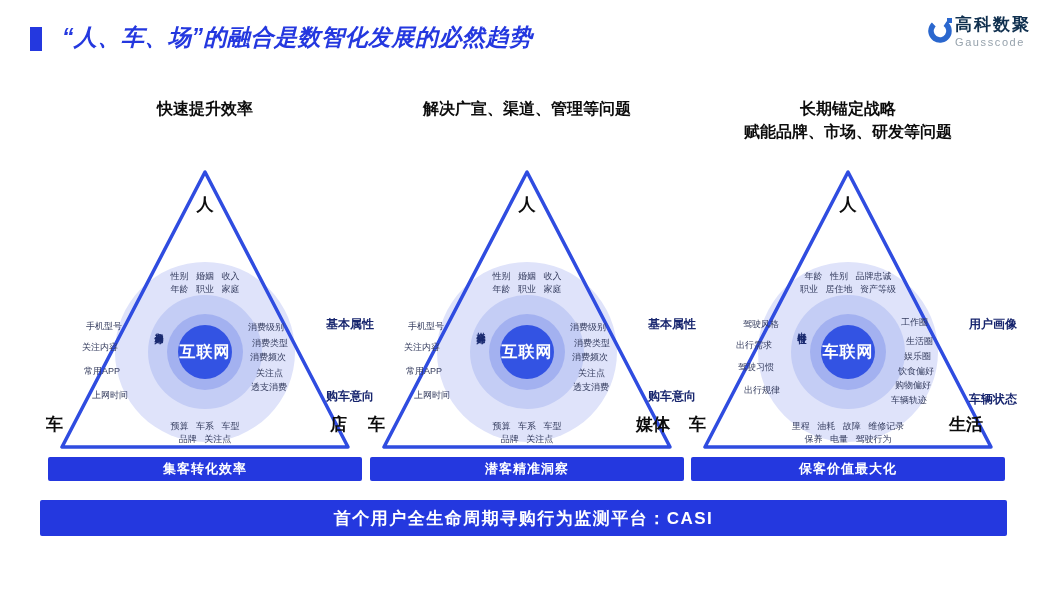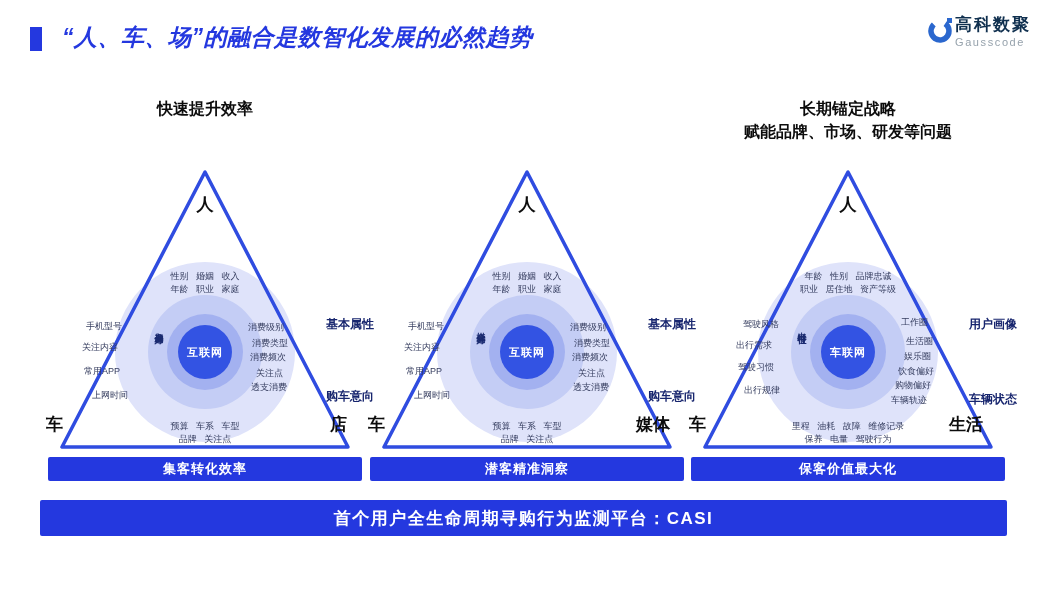--- a/index.html
+++ b/index.html
@@ -27,21 +27,21 @@
   .col{position:absolute;top:95px;width:330px;height:396px;}
   .col1{left:40px;} .col2{left:362px;} .col3{left:683px;}
   .heading{position:absolute;top:2px;left:0;width:100%;text-align:center;font-size:16px;font-weight:bold;color:#0c0c0c;line-height:23px;}
 
   .diagram{position:absolute;top:72px;left:0;width:330px;height:290px;}
   .c-outer,.c-mid,.c-mid2,.c-core{position:absolute;border-radius:50%;}
   .c-outer{left:75px;top:95px;width:180px;height:180px;background:var(--circle_outer);}
   .c-mid{left:108px;top:128px;width:114px;height:114px;background:var(--circle_mid);}
   .c-mid2{left:127px;top:147px;width:76px;height:76px;background:var(--circle_inner);}
   .c-core{left:138px;top:158px;width:54px;height:54px;background:var(--core);color:#fff;
-          display:flex;align-items:center;justify-content:center;font-size:11px;font-weight:bold;letter-spacing:1px;}
+          display:flex;align-items:center;justify-content:center;font-size:16px;font-weight:bold;letter-spacing:1px;}
   svg.tri{position:absolute;left:0;top:0;width:330px;height:290px;}
   svg.tri polygon{fill:none;stroke:var(--triangle);stroke-width:3.5;stroke-linejoin:round;}
 
   .vertex{position:absolute;font-size:17px;font-weight:bold;color:#0c0c0c;white-space:nowrap;}
   .v-apex{left:0;top:26px;width:100%;text-align:center;}
   .v-left{left:6px;top:246px;}
   .v-right{top:246px;}
 
   .lab{position:absolute;font-size:9px;color:#343c5e;white-space:nowrap;}
   .row-c{left:0;width:100%;text-align:center;word-spacing:5px;}
@@ -102,20 +102,21 @@
       <span class="lab" style="left:216px;top:200px">关注点</span>
       <span class="lab" style="left:211px;top:214px">透支消费</span>
       <div class="lab row-c" style="top:253px">预算 车系 车型</div>
       <div class="lab row-c" style="top:266px">品牌 关注点</div>
     </div>
     <div class="bar">集客转化效率</div>
   </section>
 
   <section class="col col2">
     <div class="heading">
+      <div>解决广宣、渠道、管理等问题</div>
     </div>
     <div class="diagram">
       <div class="c-outer"></div>
       <div class="c-mid"></div>
       <div class="c-mid2"></div>
       <svg class="tri" viewBox="0 0 330 290">
           <polygon points="165,5 22,280 308,280"></polygon>
         </svg>
       <div class="vertex v-apex">人</div>
       <div class="vertex v-left">车</div>

